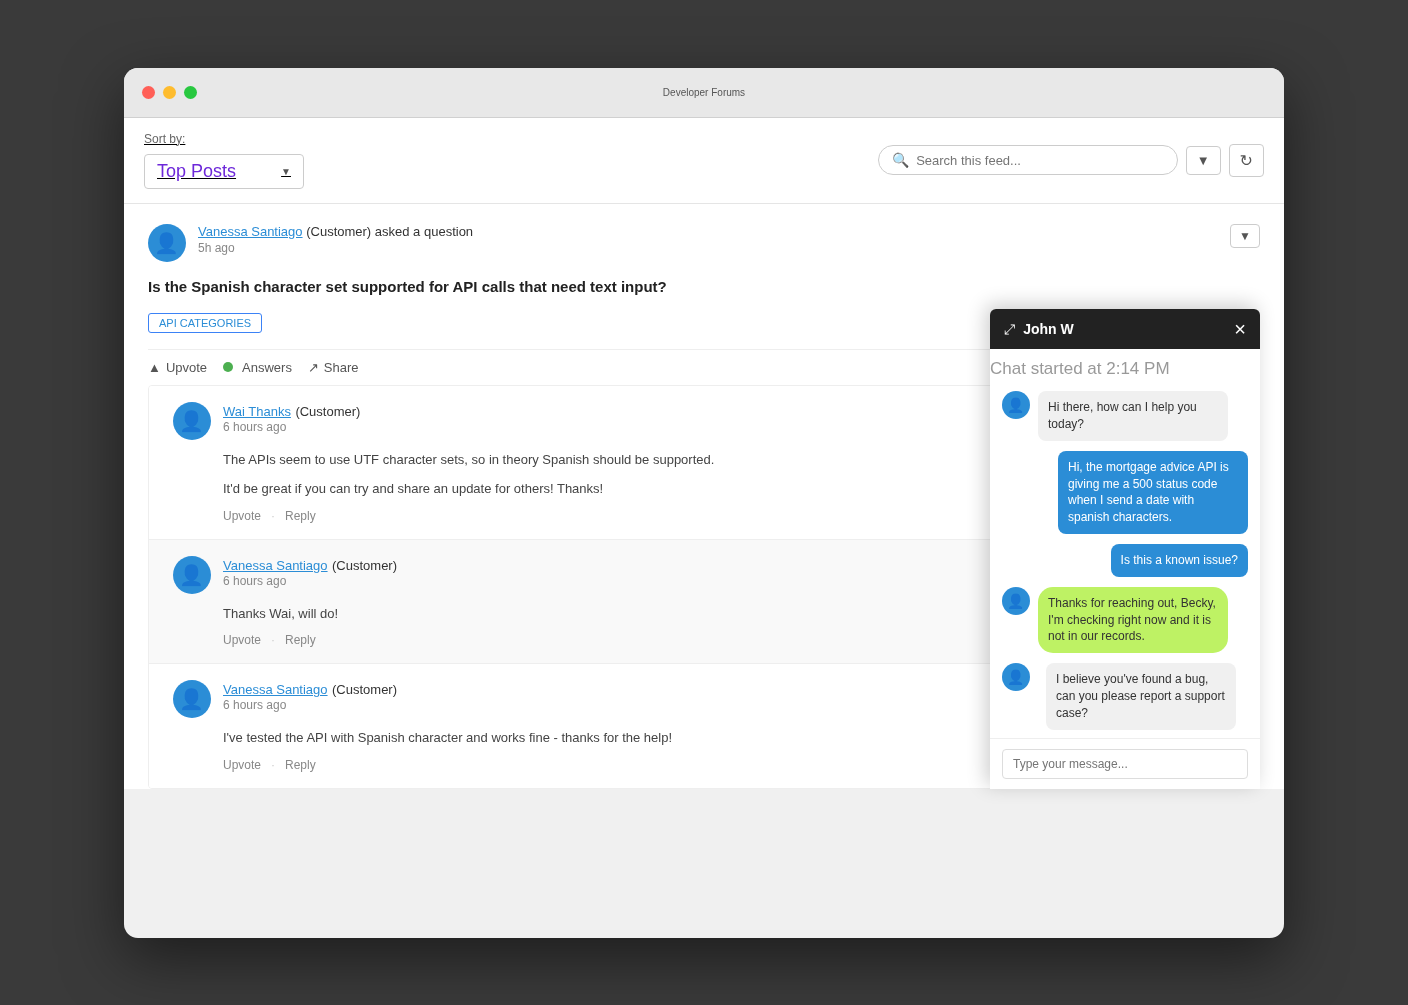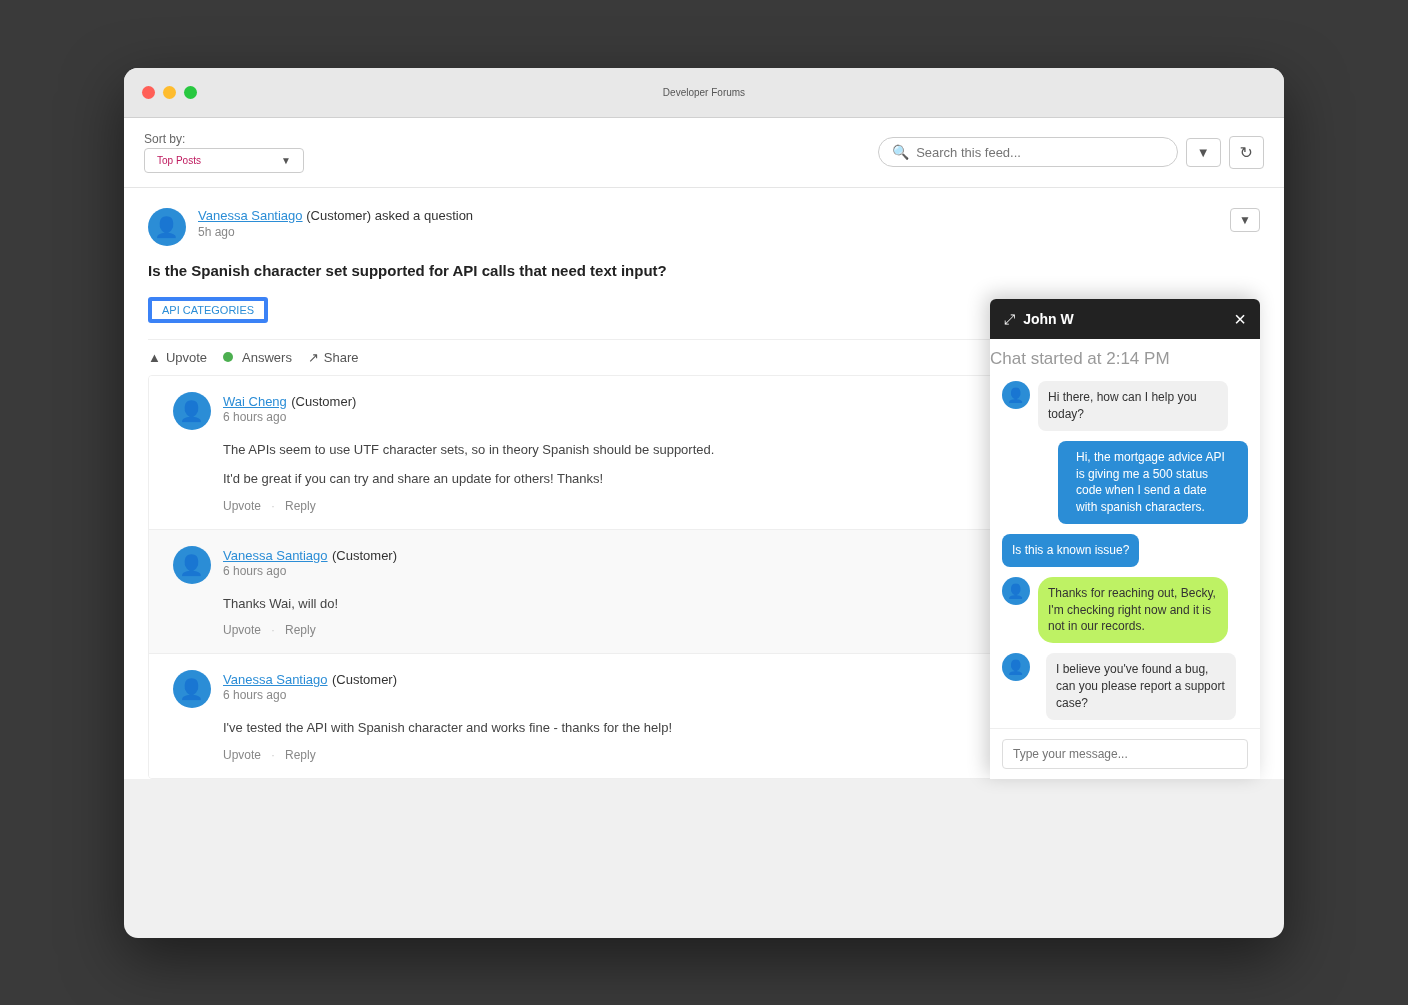--- a/index.html
+++ b/index.html
@@ -52,40 +52,41 @@
       background: #fff;
       border-bottom: 1px solid #e5e5e5;
       padding: 14px 20px;
       display: flex;
       align-items: center;
       justify-content: space-between;
     }
     .sort-section {
       display: flex;
       flex-direction: column;
-      gap: 2px;
+      gap: 8px;
+      text-decoration: underline;
     }
     .sort-label {
       font-size: 12px;
       color: #666;
     }
     .sort-dropdown {
       display: flex;
       align-items: center;
       gap: 8px;
       border: 1px solid #ccc;
       border-radius: 4px;
       padding: 6px 12px;
       background: #fff;
       cursor: pointer;
       min-width: 160px;
     }
     .sort-dropdown-text {
-      font-size: 10px;
-      color: #be185d;
+      font-size: 18px;
+      color: #6d28d9;
       flex: 1;
     }
     .dropdown-arrow {
       color: #555;
       font-size: 10px;
     }
     .search-area {
       display: flex;
       align-items: center;
       gap: 8px;
@@ -191,21 +192,21 @@
     }
     .post-question {
       font-size: 15px;
       font-weight: 700;
       color: #222;
       margin-bottom: 16px;
       line-height: 1.4;
     }
     .tag {
       display: inline-block;
-      border: 4px solid #3b82f6;
+      border: 1px solid #3b82f6;
       border-radius: 3px;
       padding: 3px 10px;
       font-size: 11px;
       color: #2b8dd6;
       margin-bottom: 16px;
       cursor: pointer;
     }
     .post-actions {
       display: flex;
       align-items: center;
@@ -403,21 +404,21 @@
 
     <div class="answers-section">
 
       <div class="answer-item">
         <div class="answer-header">
           <div class="avatar">
             <span class="avatar-icon">👤</span>
           </div>
           <div class="answer-meta">
             <span>
-              <span class="answer-author-name">Wai Cheng</span>
+              <span class="answer-author-name">Wai Thanks</span>
               <span class="answer-author-role">(Customer)</span>
             </span>
             <span class="answer-time">6 hours ago</span>
           </div>
         </div>
         <div class="answer-text">The APIs seem to use UTF character sets, so in theory Spanish should be supported.</div>
         <div class="answer-text">It'd be great if you can try and share an update for others! Thanks!</div>
         <div class="answer-actions">
           <button class="answer-action-btn">Upvote</button>
           <span class="answer-action-sep">·</span>
@@ -486,24 +487,24 @@
       <div style="padding: 8px 12px; display: flex; flex-direction: column; gap: 10px;">
 
         <div style="display: flex; align-items: flex-start; gap: 8px;">
           <div style="width: 28px; height: 28px; border-radius: 50%; background: #2b8dd6; display: flex; align-items: center; justify-content: center; flex-shrink: 0;">
             <span style="color: white; font-size: 14px;">👤</span>
           </div>
           <div style="background: #f0f0f0; color: #333; padding: 8px 10px; border-radius: 8px; font-size: 12px; line-height: 1.4; max-width: 190px;">Hi there, how can I help you today?</div>
         </div>
 
         <div style="display: flex; align-items: flex-start; gap: 8px; justify-content: flex-end;">
-          <div style="background: #2b8dd6; color: #fff; padding: 8px 18px; border-radius: 8px; font-size: 12px; line-height: 1.4; max-width: 190px;">Hi, the mortgage advice API is giving me a 500 status code when I send a date with spanish characters.</div>
-        </div>
-
-        <div style="display: flex; align-items: flex-start; gap: 8px; ">
+          <div style="background: #2b8dd6; color: #fff; padding: 8px 10px; border-radius: 8px; font-size: 12px; line-height: 1.4; max-width: 190px;">Hi, the mortgage advice API is giving me a 500 status code when I send a date with spanish characters.</div>
+        </div>
+
+        <div style="display: flex; align-items: flex-start; gap: 8px; justify-content: flex-end;">
           <div style="background: #2b8dd6; color: #fff; padding: 8px 10px; border-radius: 8px; font-size: 12px; line-height: 1.4; max-width: 190px;">Is this a known issue?</div>
         </div>
 
         <div style="display: flex; align-items: flex-start; gap: 8px;">
           <div style="width: 28px; height: 28px; border-radius: 50%; background: #2b8dd6; display: flex; align-items: center; justify-content: center; flex-shrink: 0;">
             <span style="color: white; font-size: 14px;">👤</span>
           </div>
           <div style="background: #bef264; color: #333; padding: 8px 10px; border-radius: 15px; font-size: 12px; line-height: 1.4; max-width: 190px;">Thanks for reaching out, Becky, I'm checking right now and it is not in our records.</div>
         </div>
 

